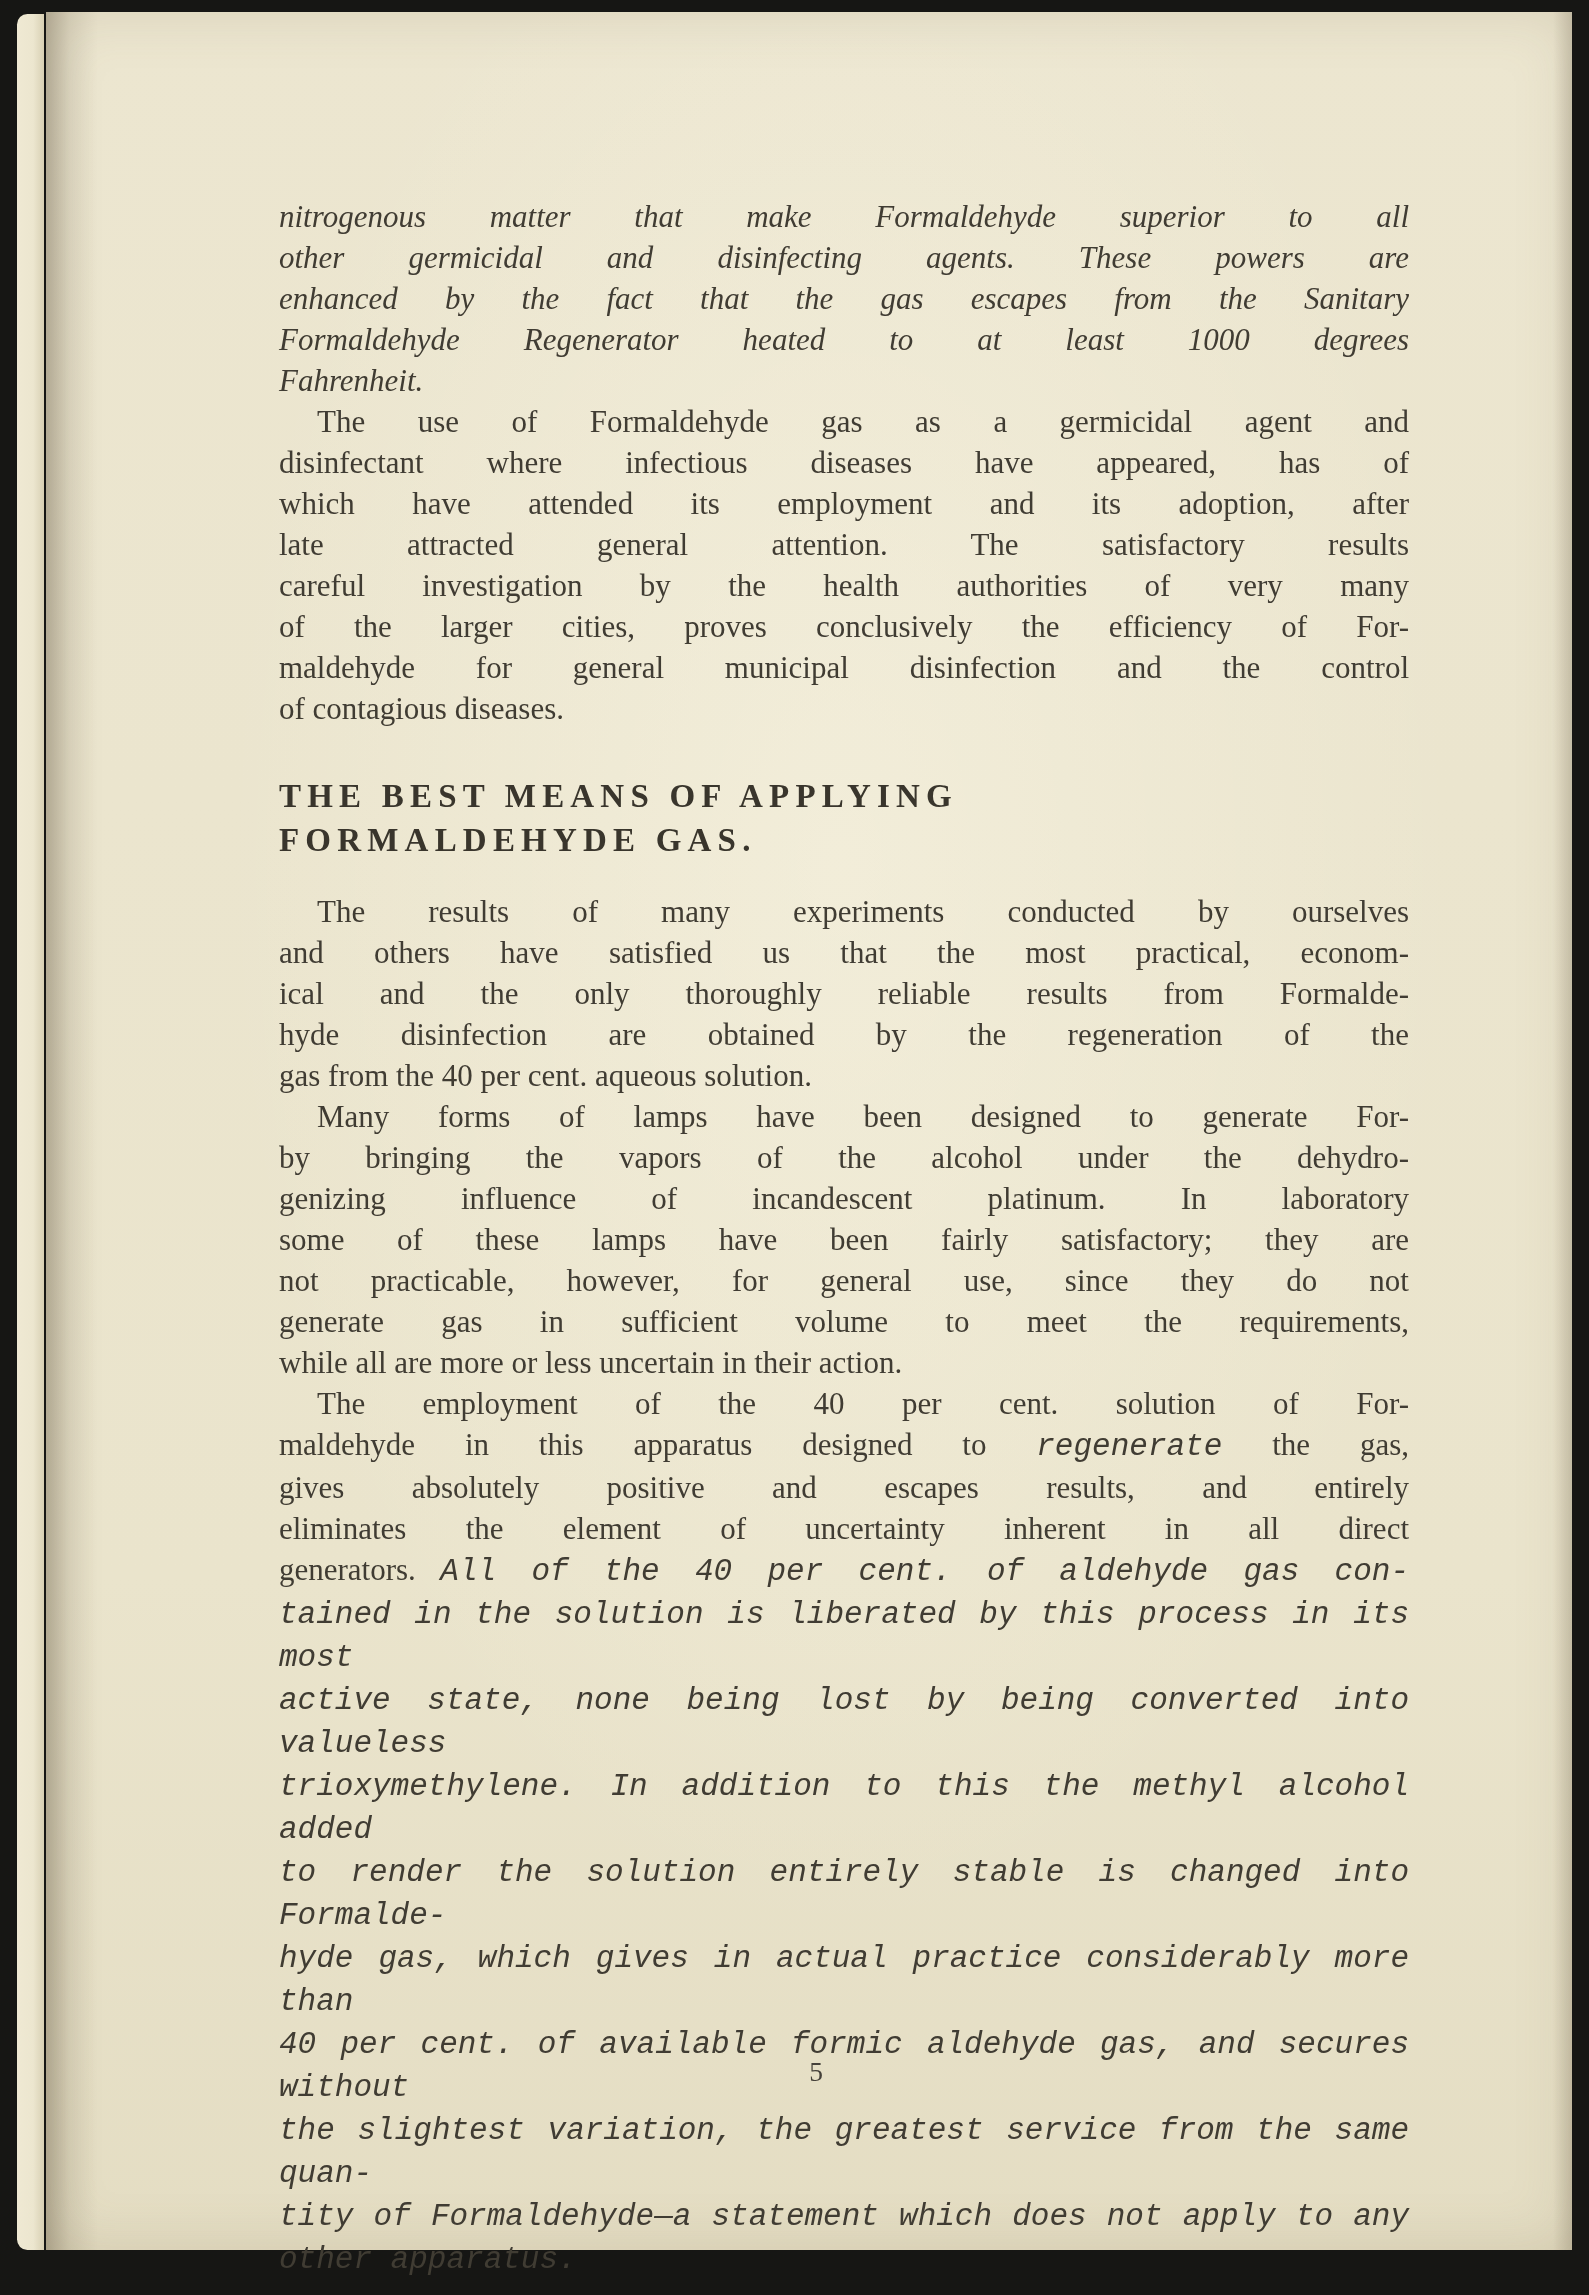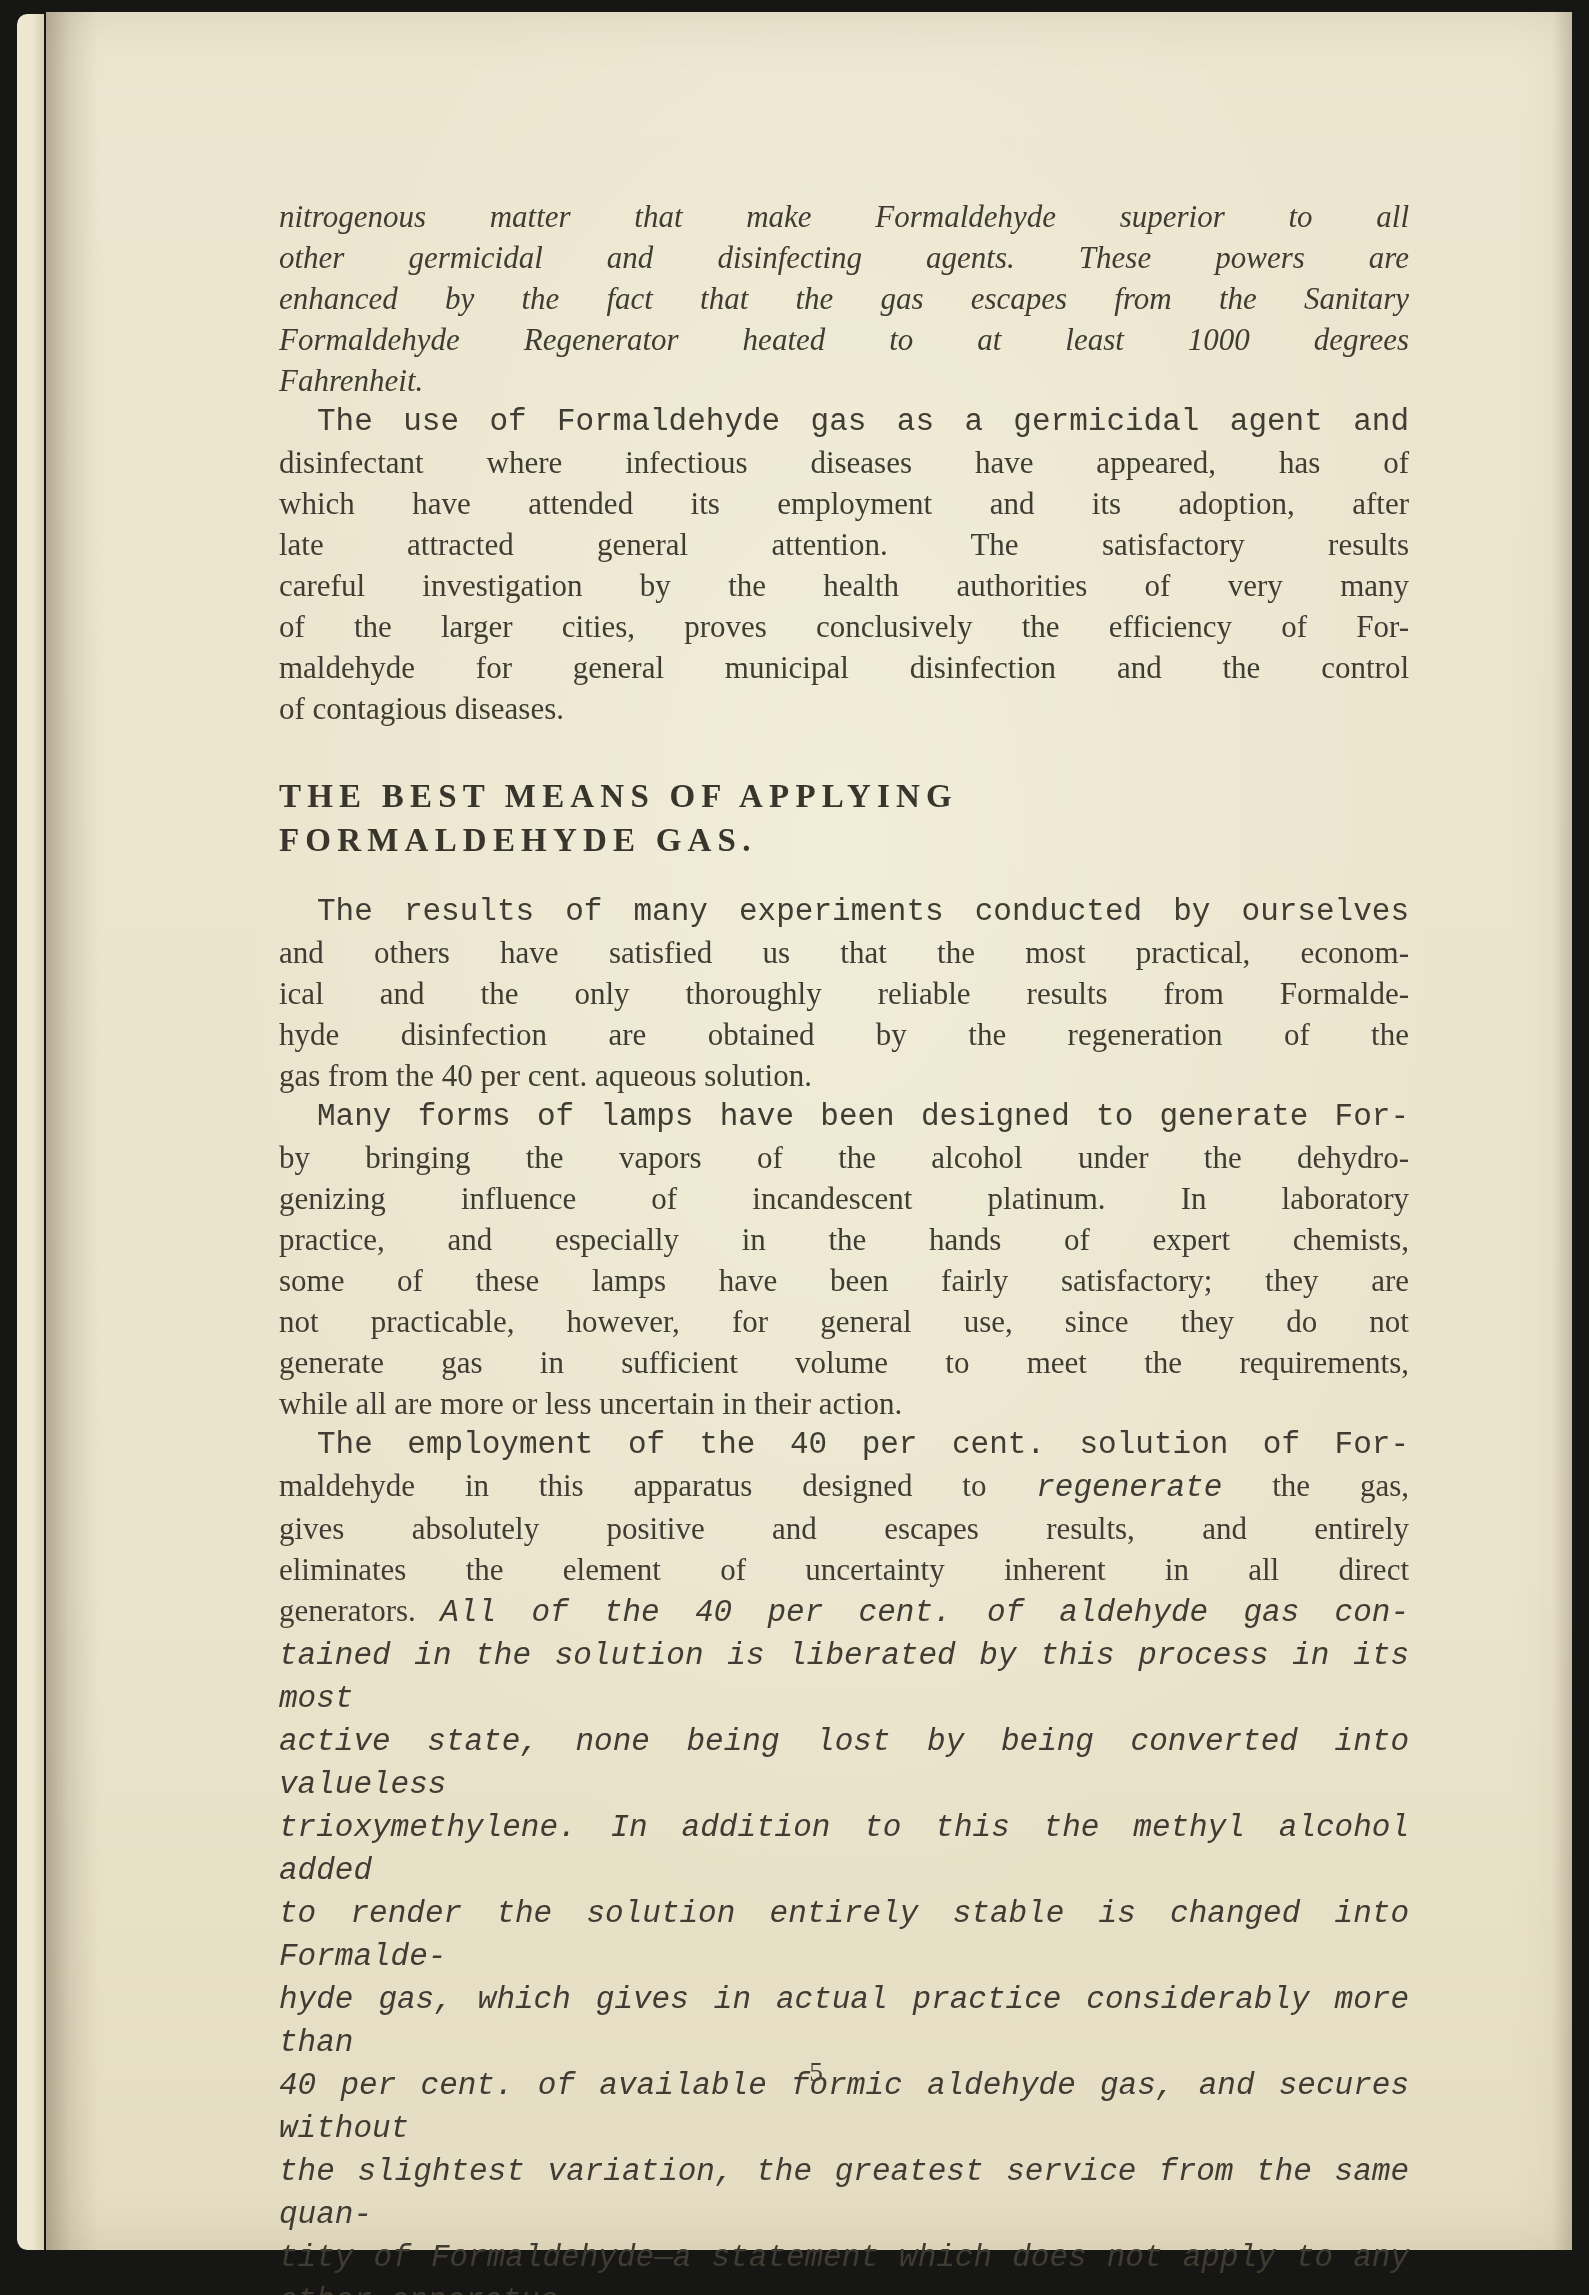--- a/index.html
+++ b/index.html
@@ -61,21 +61,21 @@
     font-size: 31px;
     line-height: 41px;
     margin-left: 28px;
   }
   .para { margin: 0; }
   .line {
     text-align: justify;
     text-align-last: justify;
   }
   .para .line:last-child { text-align-last: left; }
-  .indent-first .line:first-child { text-indent: 38px; font-family: Liberation Mono, monospace; }
+  .indent-first .line:first-child { text-indent: 38px; }
   .italic-para .line { font-style: italic; }
   .it { font-style: italic; font-family: Liberation Mono, monospace; }
   .section-heading {
     margin: 45px 0 29px 0;
     font-weight: bold;
     font-size: 33px;
     line-height: 44px;
     letter-spacing: 6.2px;
     color: #39352c;
   }
@@ -127,21 +127,20 @@
         <div class="line">and others have satisfied us that the most practical, econom-</div>
         <div class="line">ical and the only thoroughly reliable results from Formalde-</div>
         <div class="line">hyde disinfection are obtained by the regeneration of the</div>
         <div class="line">gas from the 40 per cent. aqueous solution.</div>
       </div>
 
     <div class="para indent-first">
         <div class="line">Many forms of lamps have been designed to generate For-</div>
         <div class="line">by bringing the vapors of the alcohol under the dehydro-</div>
         <div class="line">genizing influence of incandescent platinum. In laboratory</div>
-        <div class="line">practice, and especially in the hands of expert chemists,</div>
         <div class="line">some of these lamps have been fairly satisfactory; they are</div>
         <div class="line">not practicable, however, for general use, since they do not</div>
         <div class="line">generate gas in sufficient volume to meet the requirements,</div>
         <div class="line">while all are more or less uncertain in their action.</div>
       </div>
 
     <div class="para indent-first">
         <div class="line"><span>The employment of the 40 per cent. solution of For-</span></div>
         <div class="line"><span>maldehyde in this apparatus designed to </span><span class="it">regenerate</span><span> the gas,</span></div>
         <div class="line"><span>gives absolutely positive and escapes results, and entirely</span></div>

